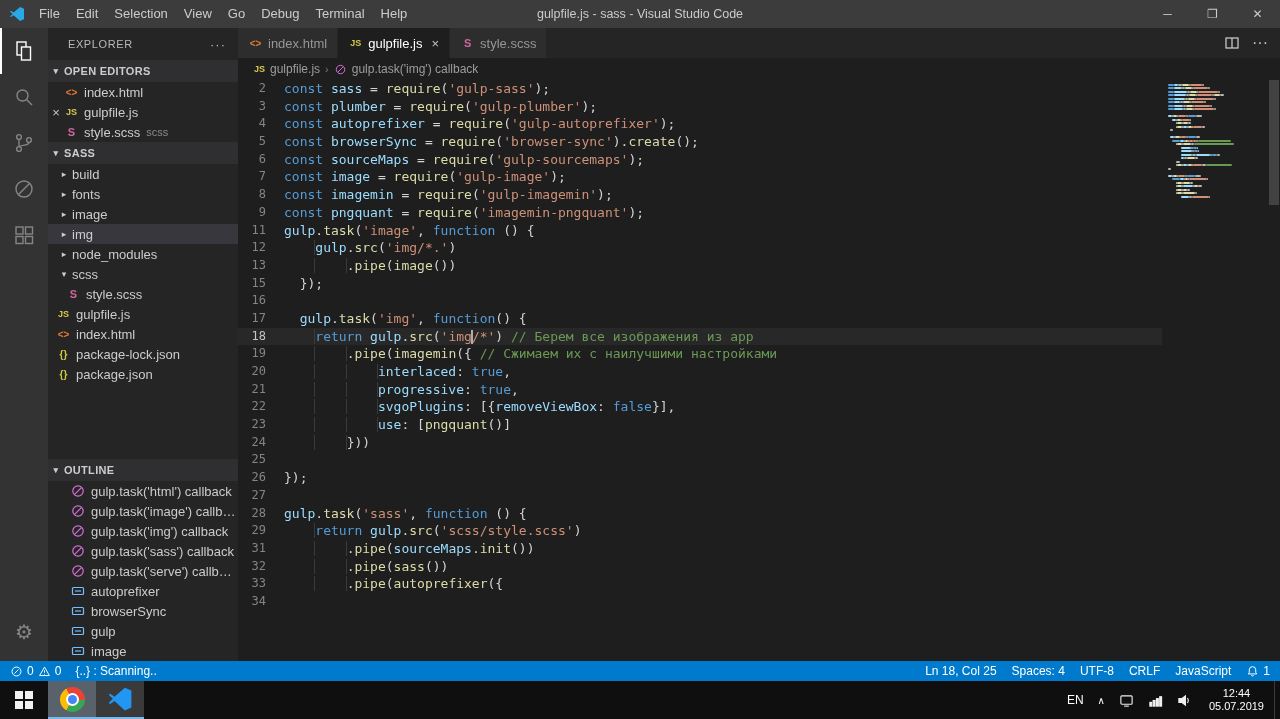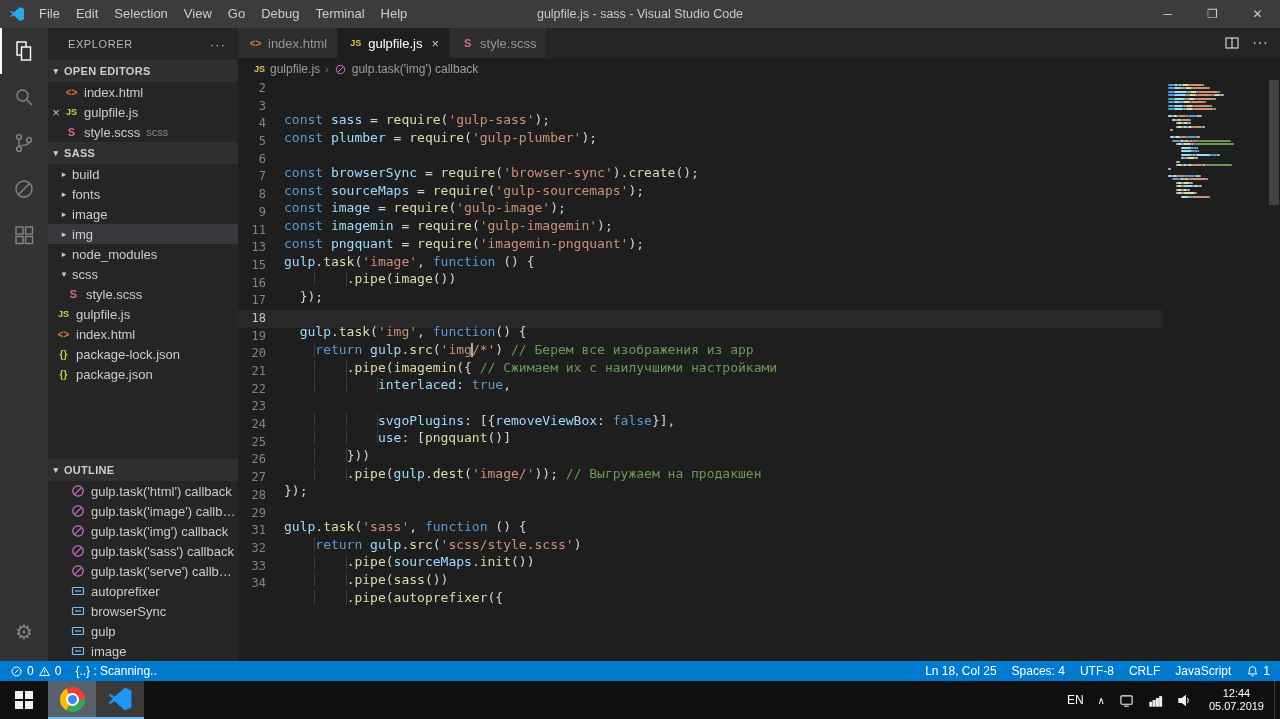--- a/index.html
+++ b/index.html
@@ -67,21 +67,21 @@
   .bc-sep { color:#7a7a7a; font-size:11px; }
   .bc-sym { width:13px; height:13px; }
 
   .code-wrap { flex:1; display:flex; overflow:hidden; position:relative; }
   .code-lines { flex:1; overflow:hidden; min-width:0; }
   .code-line { display:flex; height:17.7px; line-height:17.7px;
     font-family:"DejaVu Sans Mono", monospace; font-size:13px; }
   .code-line.current { background:#282828; }
   .ln { width:46px; text-align:right; padding-right:18px; color:#858585; font-size:12px; flex:none; }
   .current .ln { color:#c6c6c6; }
-  .lc { white-space:pre;margin-top:31px; }
+  .lc { white-space:pre; }
   .tk-k { color:#569cd6; }
   .tk-v { color:#9cdcfe; }
   .tk-f { color:#dcdcaa; }
   .tk-s { color:#ce9178; }
   .tk-c { color:#6a9955; }
   .tk-p { color:#d4d4d4; }
   .tk-i { color:transparent;
     background-image: repeating-linear-gradient(to right,
       transparent, transparent calc(4ch - 1px), #3a3a3a calc(4ch - 1px), #3a3a3a 4ch); }
   .caret { display:inline-block; width:2px; height:14px; background:#aeafad; vertical-align:middle; margin:0 -1px; }
@@ -379,20 +379,21 @@
           <div class="code-line">
             <span class="ln">2</span>
             <span class="lc"><span class="tk-k">const </span><span class="tk-v">sass</span><span class="tk-p"> = </span><span class="tk-f">require</span><span class="tk-p">(</span><span class="tk-s">'gulp-sass'</span><span class="tk-p">);</span></span>
           </div>
           <div class="code-line">
             <span class="ln">3</span>
             <span class="lc"><span class="tk-k">const </span><span class="tk-v">plumber</span><span class="tk-p"> = </span><span class="tk-f">require</span><span class="tk-p">(</span><span class="tk-s">'gulp-plumber'</span><span class="tk-p">);</span></span>
           </div>
           <div class="code-line">
             <span class="ln">4</span>
+            <span class="lc"><span class="tk-k">const </span><span class="tk-v">autoprefixer</span><span class="tk-p"> = </span><span class="tk-f">require</span><span class="tk-p">(</span><span class="tk-s">'gulp-autoprefixer'</span><span class="tk-p">);</span></span>
           </div>
           <div class="code-line">
             <span class="ln">5</span>
             <span class="lc"><span class="tk-k">const </span><span class="tk-v">browserSync</span><span class="tk-p"> = </span><span class="tk-f">require</span><span class="tk-p">(</span><span class="tk-s">'browser-sync'</span><span class="tk-p">).</span><span class="tk-f">create</span><span class="tk-p">();</span></span>
           </div>
           <div class="code-line">
             <span class="ln">6</span>
             <span class="lc"><span class="tk-k">const </span><span class="tk-v">sourceMaps</span><span class="tk-p"> = </span><span class="tk-f">require</span><span class="tk-p">(</span><span class="tk-s">'gulp-sourcemaps'</span><span class="tk-p">);</span></span>
           </div>
           <div class="code-line">
@@ -403,20 +404,24 @@
             <span class="ln">8</span>
             <span class="lc"><span class="tk-k">const </span><span class="tk-v">imagemin</span><span class="tk-p"> = </span><span class="tk-f">require</span><span class="tk-p">(</span><span class="tk-s">'gulp-imagemin'</span><span class="tk-p">);</span></span>
           </div>
           <div class="code-line">
             <span class="ln">9</span>
             <span class="lc"><span class="tk-k">const </span><span class="tk-v">pngquant</span><span class="tk-p"> = </span><span class="tk-f">require</span><span class="tk-p">(</span><span class="tk-s">'imagemin-pngquant'</span><span class="tk-p">);</span></span>
           </div>
           <div class="code-line">
             <span class="ln">11</span>
             <span class="lc"><span class="tk-v">gulp</span><span class="tk-p">.</span><span class="tk-f">task</span><span class="tk-p">(</span><span class="tk-s">'image'</span><span class="tk-p">, </span><span class="tk-k">function</span><span class="tk-p"> () {</span></span>
+          </div>
+          <div class="code-line">
+            <span class="ln">12</span>
+            <span class="lc"><span class="tk-i">    </span><span class="tk-v">gulp</span><span class="tk-p">.</span><span class="tk-f">src</span><span class="tk-p">(</span><span class="tk-s">'img/*.'</span><span class="tk-p">)</span></span>
           </div>
           <div class="code-line">
             <span class="ln">13</span>
             <span class="lc"><span class="tk-i">        </span><span class="tk-p">.</span><span class="tk-f">pipe</span><span class="tk-p">(</span><span class="tk-f">image</span><span class="tk-p">())</span></span>
           </div>
           <div class="code-line">
             <span class="ln">15</span>
             <span class="lc"><span class="tk-i">  </span><span class="tk-p">});</span></span>
           </div>
           <div class="code-line">
@@ -434,36 +439,36 @@
           <div class="code-line">
             <span class="ln">19</span>
             <span class="lc"><span class="tk-i">        </span><span class="tk-p">.</span><span class="tk-f">pipe</span><span class="tk-p">(</span><span class="tk-f">imagemin</span><span class="tk-p">({ </span><span class="tk-c">// Сжимаем их с наилучшими настройками</span></span>
           </div>
           <div class="code-line">
             <span class="ln">20</span>
             <span class="lc"><span class="tk-i">            </span><span class="tk-v">interlaced</span><span class="tk-p">: </span><span class="tk-k">true</span><span class="tk-p">,</span></span>
           </div>
           <div class="code-line">
             <span class="ln">21</span>
+            <span class="lc"><span class="tk-i">            </span><span class="tk-v">progressive</span><span class="tk-p">: </span><span class="tk-k">true</span><span class="tk-p">,</span></span>
           </div>
           <div class="code-line">
             <span class="ln">22</span>
             <span class="lc"><span class="tk-i">            </span><span class="tk-v">svgoPlugins</span><span class="tk-p">: [{</span><span class="tk-v">removeViewBox</span><span class="tk-p">: </span><span class="tk-k">false</span><span class="tk-p">}],</span></span>
           </div>
           <div class="code-line">
             <span class="ln">23</span>
             <span class="lc"><span class="tk-i">            </span><span class="tk-v">use</span><span class="tk-p">: [</span><span class="tk-f">pngquant</span><span class="tk-p">()]</span></span>
           </div>
           <div class="code-line">
             <span class="ln">24</span>
             <span class="lc"><span class="tk-i">        </span><span class="tk-p">}))</span></span>
           </div>
           <div class="code-line">
             <span class="ln">25</span>
-            <span class="lc"><span class="tk-i">        </span><span class="tk-p">.</span><span class="tk-f">pipe</span><span class="tk-p">(</span><span class="tk-v">gulp</span><span class="tk-p">.</span><span class="tk-f">dest</span><span class="tk-p">(</span><span class="tk-s">'image/'</span><span class="tk-p">)); </span><span class="tk-c">// Выгружаем на продакшен</span></span>
           </div>
           <div class="code-line">
             <span class="ln">26</span>
             <span class="lc"><span class="tk-p">});</span></span>
           </div>
           <div class="code-line">
             <span class="ln">27</span>
             <span class="lc"></span>
           </div>
           <div class="code-line">

